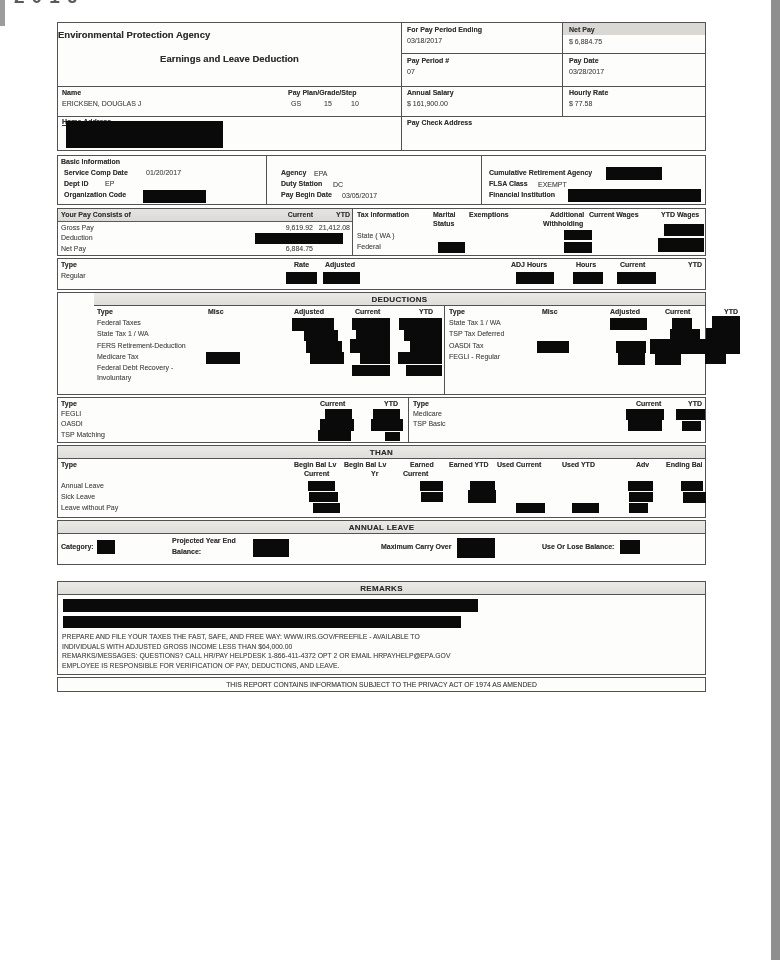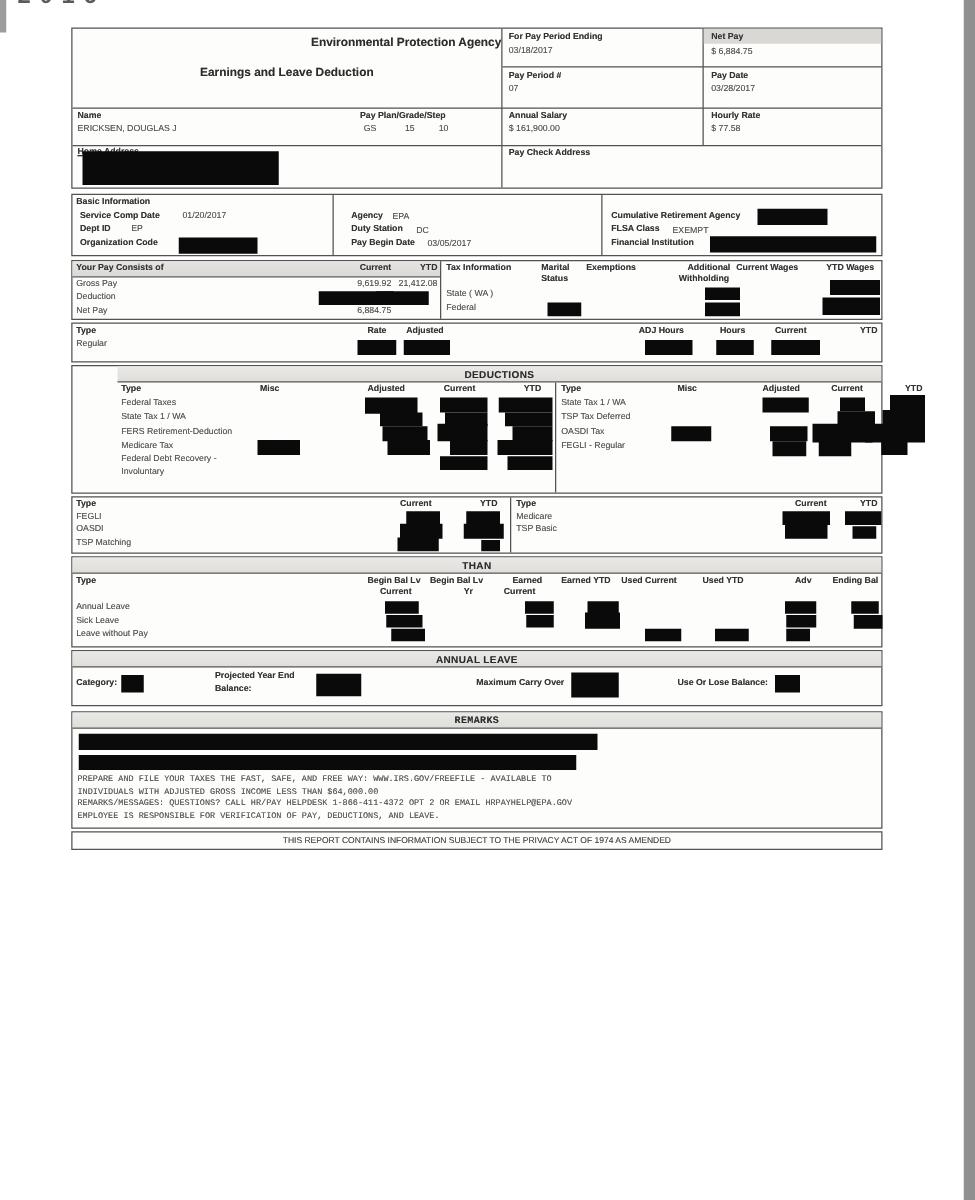--- a/index.html
+++ b/index.html
@@ -34,21 +34,21 @@
 
 <div class="doc">
 
   <div class="box" style="margin-top:0;height:127px;">
     <div class="vline" style="left:343px;height:127px;"></div>
     <div class="vline" style="left:504px;height:93px;"></div>
     <div class="hline" style="top:63px;"></div>
     <div class="hline" style="top:93px;"></div>
     <div class="hline" style="top:30px;left:344px;"></div>
 
-    <div class="abs" style="left:0;top:6px;width:343px;text-align:right;font-size:9.5px;font-weight:bold;color:#2d2d2d;">Environmental Protection Agency</div>
+    <div class="abs" style="left:0;top:6px;width:343px;text-align:left;font-size:9.5px;font-weight:bold;color:#2d2d2d;">Environmental Protection Agency</div>
     <div class="abs" style="left:0;top:30px;width:343px;text-align:center;font-size:9.5px;font-weight:bold;color:#2d2d2d;">Earnings and Leave Deduction</div>
 
     <div class="abs lb" style="left:349px;top:3px;">For Pay Period Ending</div>
     <div class="abs vl" style="left:349px;top:14px;">03/18/2017</div>
     <div class="abs lb" style="left:349px;top:34px;">Pay Period #</div>
     <div class="abs vl" style="left:349px;top:45px;">07</div>
 
     <div class="abs" style="left:505px;top:0;width:142px;height:12px;background:#d9d8d4;"></div>
     <div class="abs lb" style="left:511px;top:3px;">Net Pay</div>
     <div class="abs vl" style="left:511px;top:15px;">$ 6,884.75</div>
@@ -275,21 +275,21 @@
       <div class="abs lb" style="left:114px;top:3px;">Projected Year End</div>
       <div class="abs lb" style="left:114px;top:14px;">Balance:</div>
       <div class="rd" style="left:195px;top:5px;width:36px;height:18px;"></div>
       <div class="abs lb" style="left:323px;top:9px;">Maximum Carry Over</div>
       <div class="rd" style="left:399px;top:4px;width:38px;height:20px;"></div>
       <div class="abs lb" style="left:484px;top:9px;">Use Or Lose Balance:</div>
       <div class="rd" style="left:562px;top:6px;width:20px;height:14px;"></div>
     </div>
   </div>
 
-  <div class="box" style="margin-top:4px;font-family:Liberation Mono, monospace;">
+  <div class="box" style="margin-top:16px;">
     <div class="bar">REMARKS</div>
     <div style="position:relative;padding:3px 0 4px 4px;">
       <div style="width:415px;height:13px;background:#0a0a0a;margin:1px 0 4px 1px;"></div>
       <div style="width:398px;height:12px;background:#0a0a0a;margin:0 0 4px 1px;"></div>
       <div class="vl" style="font-size:6.8px;line-height:9.5px;">PREPARE AND FILE YOUR TAXES THE FAST, SAFE, AND FREE WAY: WWW.IRS.GOV/FREEFILE - AVAILABLE TO</div>
       <div class="vl" style="font-size:6.8px;line-height:9.5px;">INDIVIDUALS WITH ADJUSTED GROSS INCOME LESS THAN $64,000.00</div>
       <div class="vl" style="font-size:6.8px;line-height:9.5px;">REMARKS/MESSAGES: QUESTIONS? CALL HR/PAY HELPDESK 1-866-411-4372 OPT 2 OR EMAIL HRPAYHELP@EPA.GOV</div>
       <div class="vl" style="font-size:6.8px;line-height:9.5px;">EMPLOYEE IS RESPONSIBLE FOR VERIFICATION OF PAY, DEDUCTIONS, AND LEAVE.</div>
     </div>
   </div>

